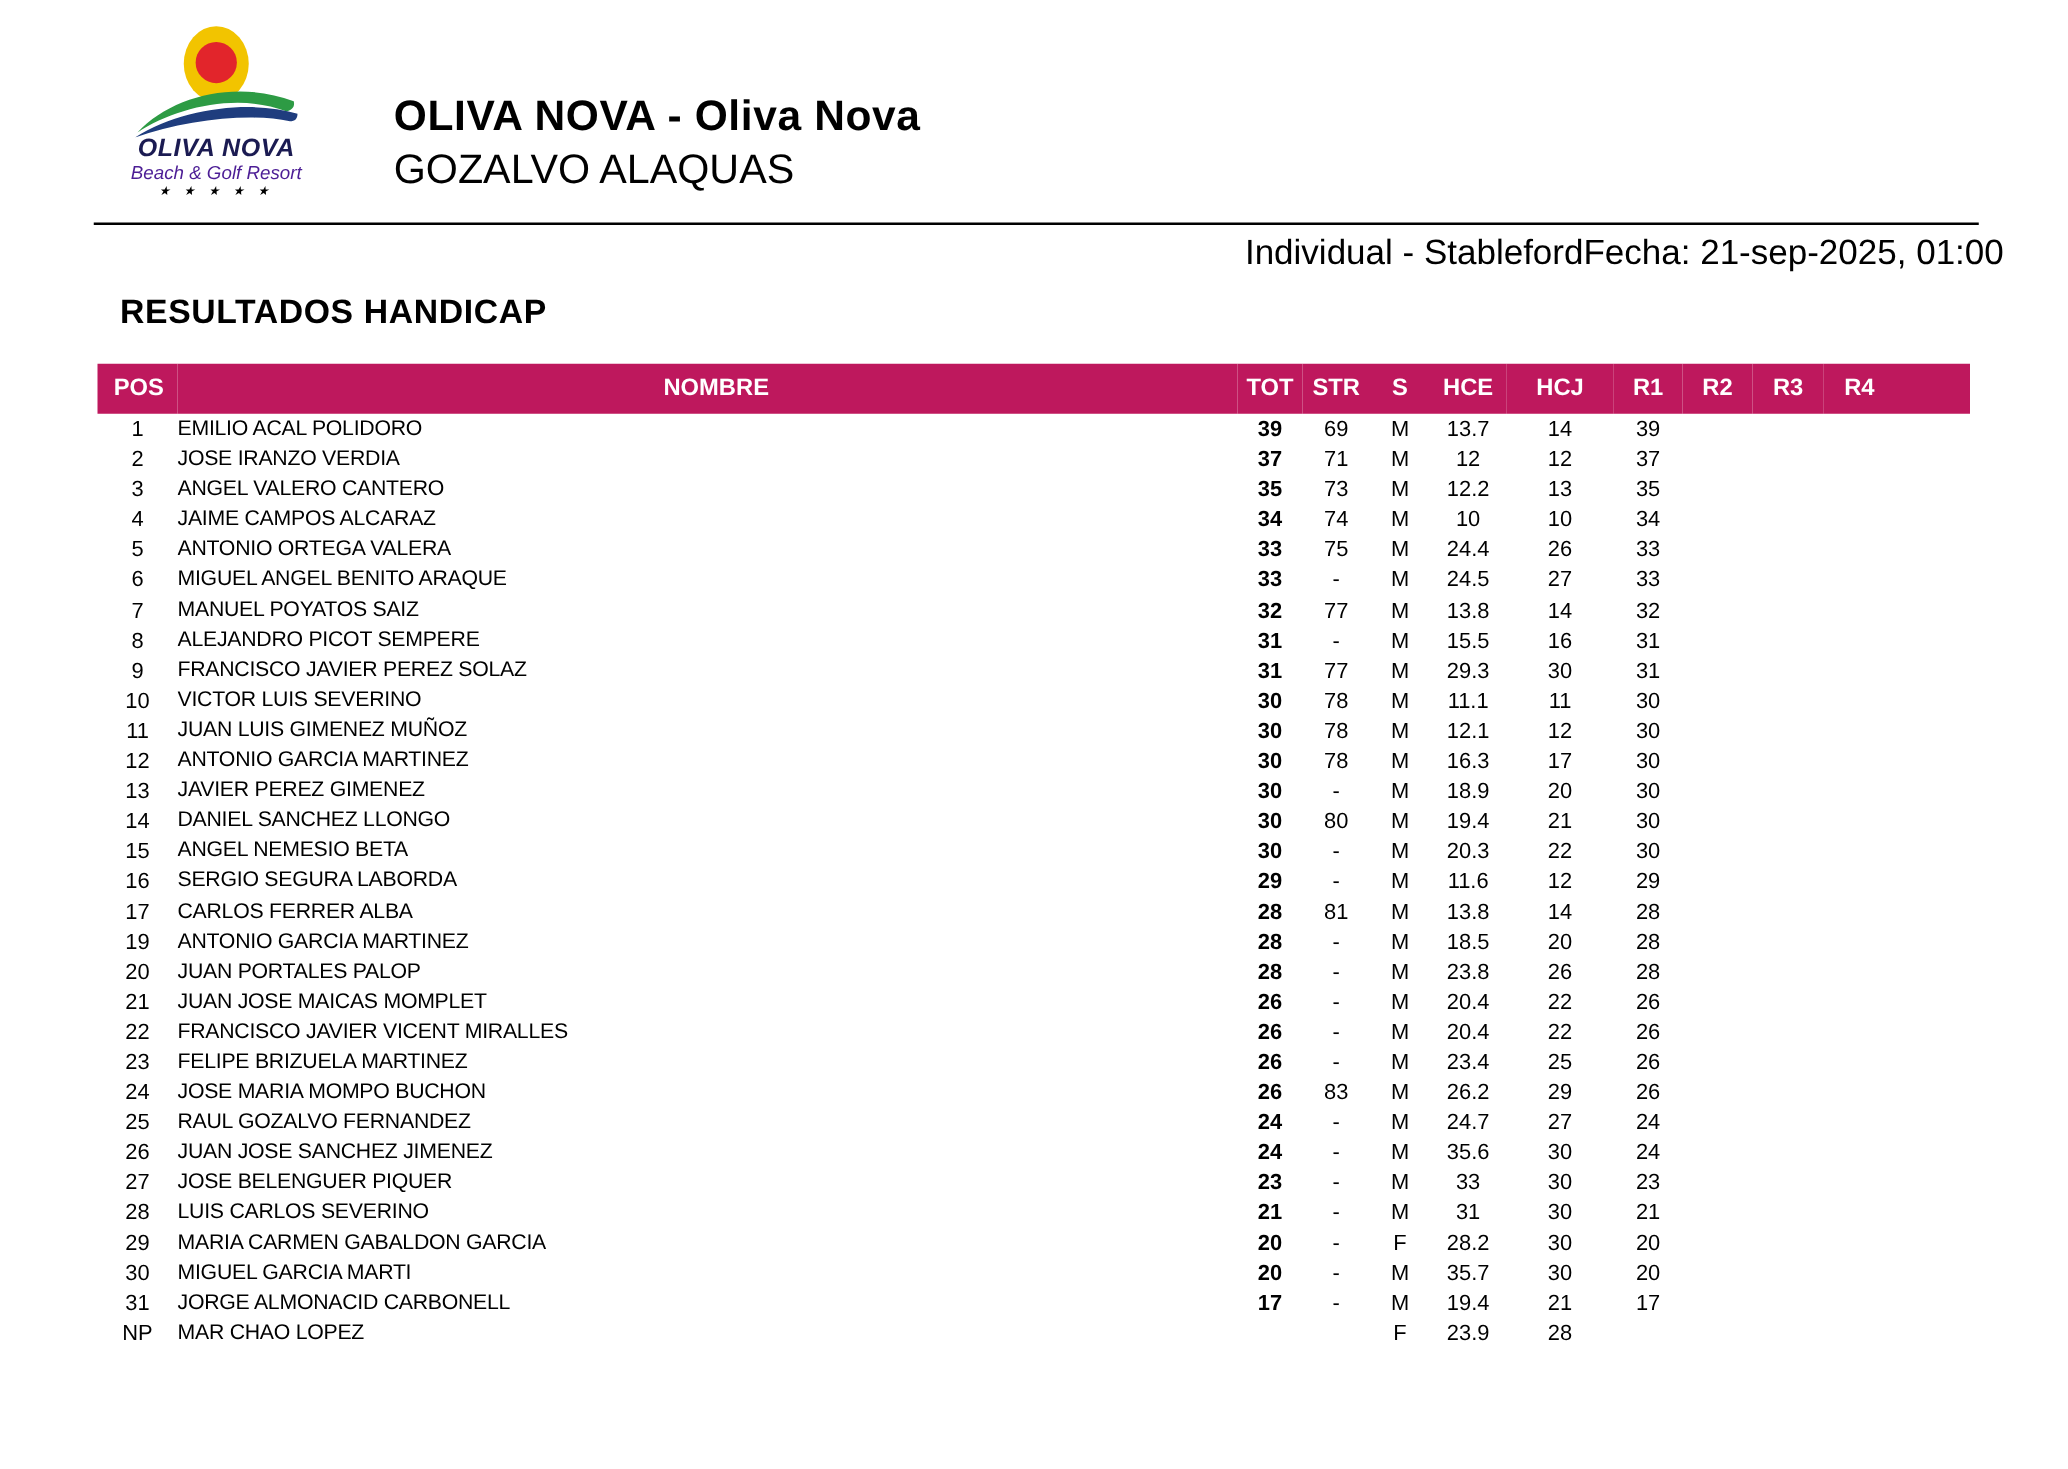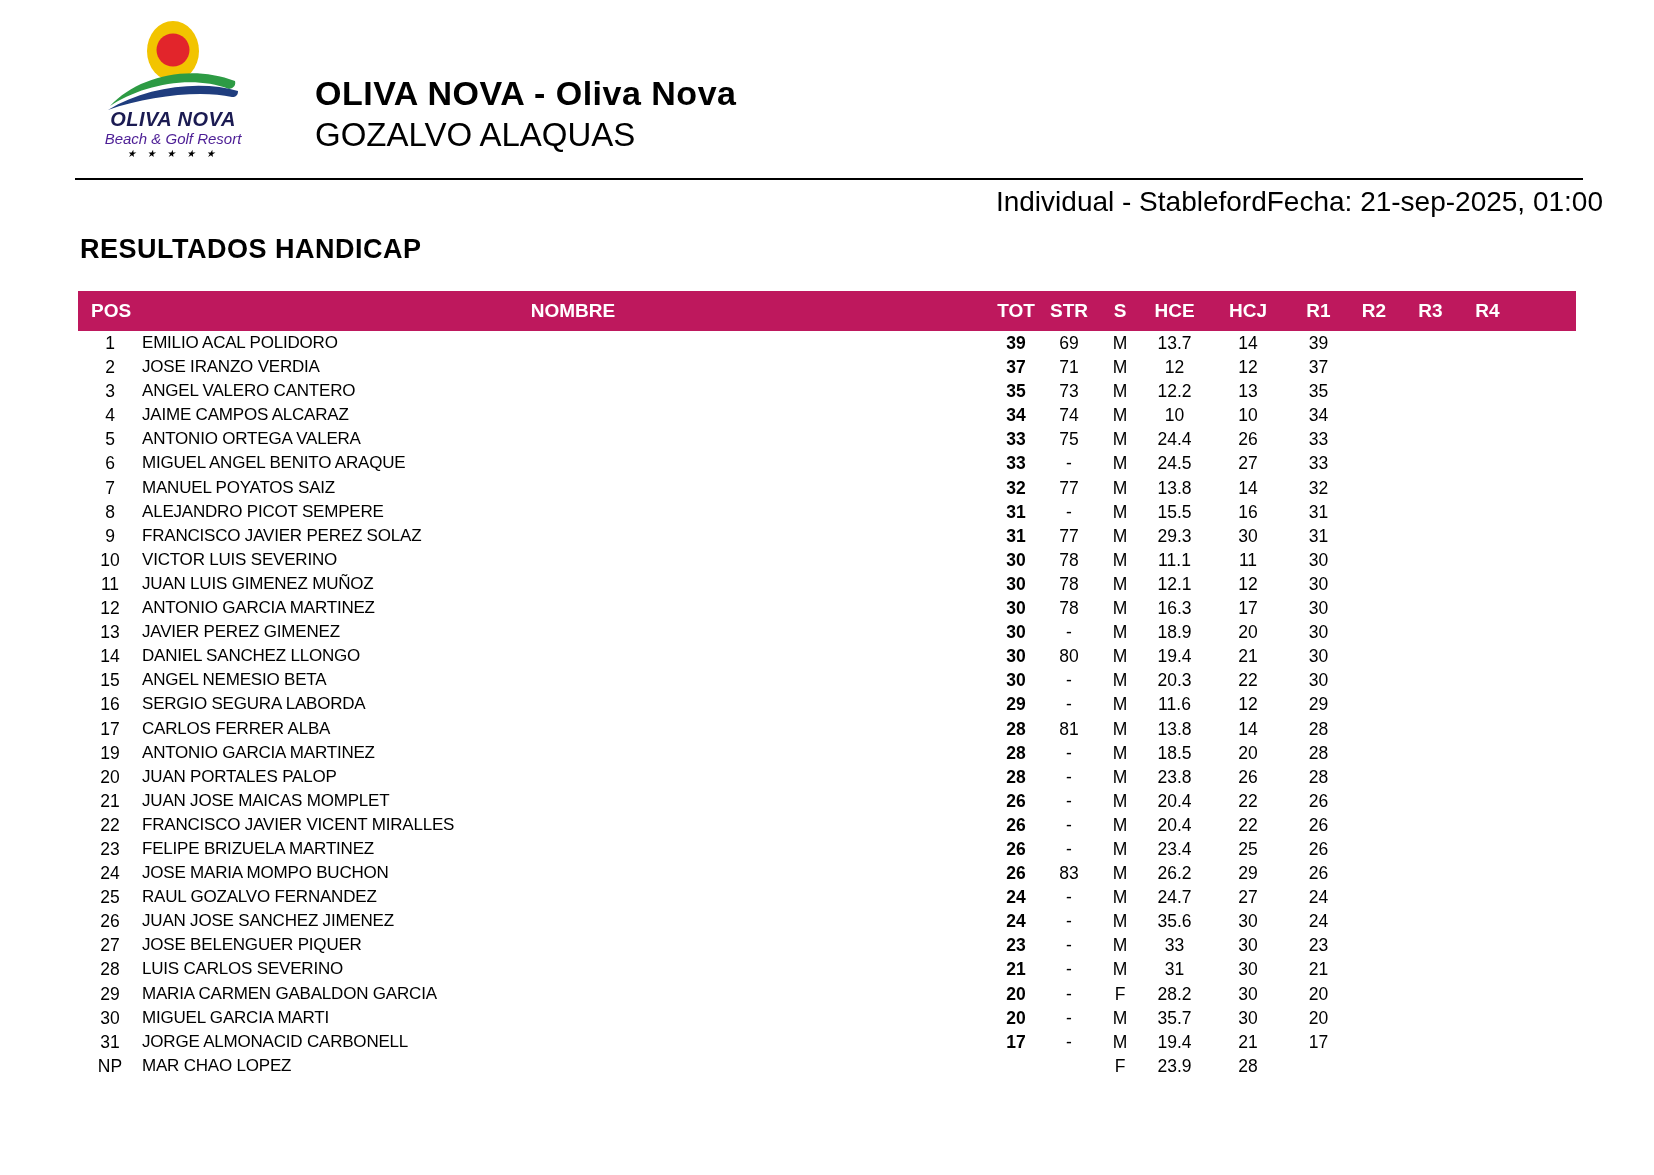--- a/index.html
+++ b/index.html
@@ -36,21 +36,21 @@
   
   .meta {
     position: absolute; left: 78px; top: 186px; width: 1505px;
     display: flex; justify-content: flex-end; align-items: baseline; margin-left: 20px;
   }
   .meta-format { font-size: 28px; }
   .meta-date   { font-size: 28px; }
 
   
   .section-title {
-    position: absolute; left: 80px; top: 234px;
+    position: absolute; left: 96px; top: 234px;
     font-size: 27px; font-weight: bold; letter-spacing: 0.5px;
   }
 
   
   table.results {
     position: absolute; left: 78px; top: 291px; width: 1498px;
     border-collapse: collapse; table-layout: fixed;
   }
   table.results thead tr { background: #be185d; height: 40px; }
   table.results th {

